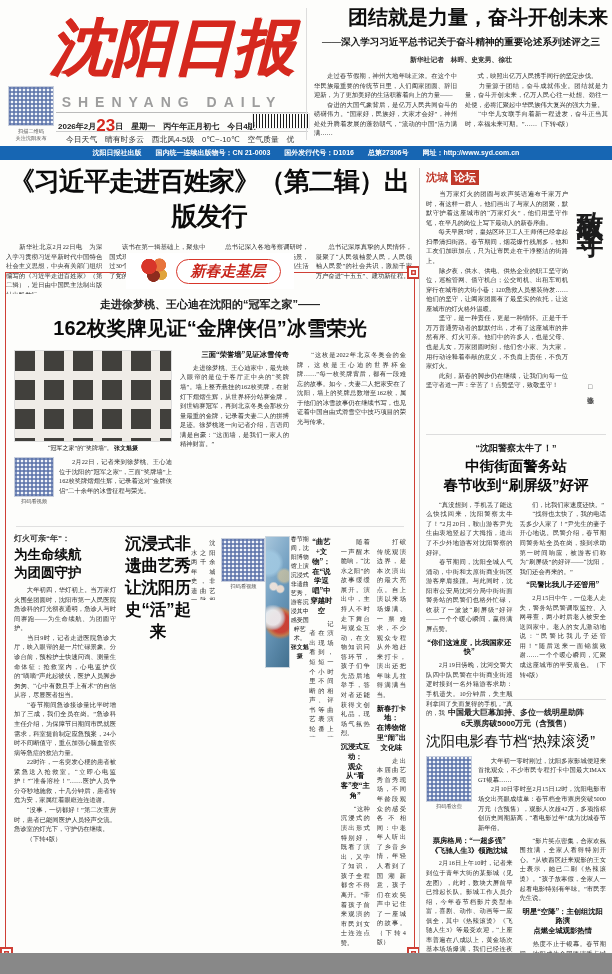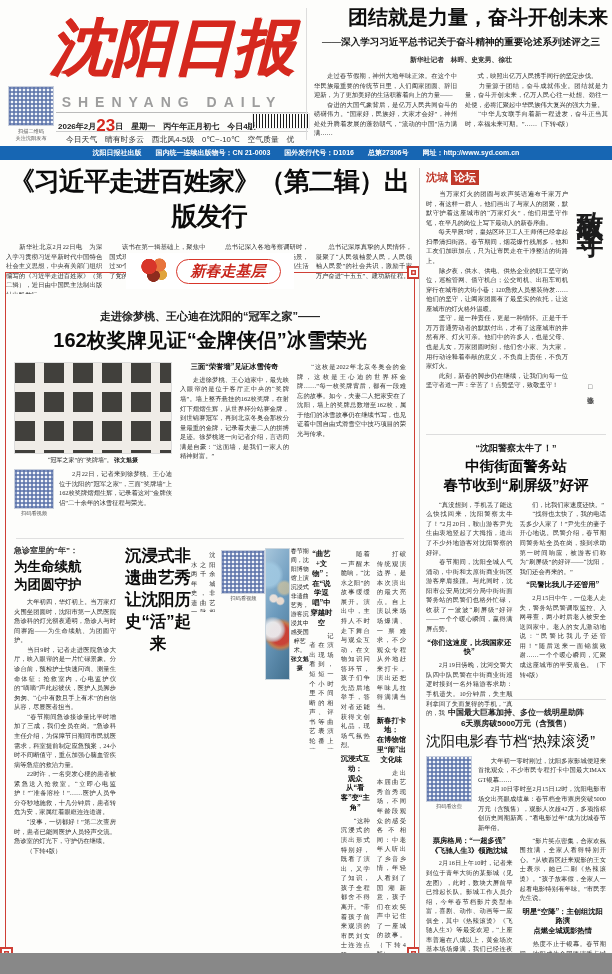--- a/index.html
+++ b/index.html
@@ -117,51 +117,51 @@
     <div class="abs corner" style="left:-6px; bottom:-7px;"></div>
     <div class="abs corner" style="right:-6px; bottom:-7px;"></div>
 
     <div class="abs" style="left:50%; top:-20px; transform:translateX(-50%); width:168px; height:36px; background:#fff;
          display:flex; align-items:center; justify-content:center; gap:6px;">
       <div class="flower" style="width:30px; height:30px;"></div>
       <div style="border:1.5px solid #d8362a; border-radius:14px; padding:2px 14px; color:#c8271d;
            font-size:15px; font-weight:900; font-style:italic; white-space:nowrap;">新春走基层</div>
     </div>
 
-    <div class="sans" style="margin-top:36px; font-size:11px; font-weight:bold; text-align:center; color:#222;">走进徐梦桃、王心迪在沈阳的“冠军之家”——</div>
+    <div class="sans" style="margin-top:24px; font-size:11px; font-weight:bold; text-align:center; color:#222;">走进徐梦桃、王心迪在沈阳的“冠军之家”——</div>
     <div class="sans" style="margin-top:3px; font-size:20px; font-weight:900; text-align:center; color:#0b0b0b;">162枚奖牌见证“金牌侠侣”冰雪荣光</div>
 
     <div style="display:flex; gap:8px; padding:8px 8px 0 8px; height:178px;">
       <div style="width:158px; display:flex; flex-direction:column;">
         <div class="photo-medals" style="width:158px; height:92px;"></div>
         <div style="font-size:6px; text-align:center; margin-top:2px; color:#222;">
           <span>“冠军之家”的“奖牌墙”。</span>
           <b>张文魁摄</b>
         </div>
         <div style="display:flex; gap:5px; margin-top:4px; flex:1;">
           <div>
             <div class="qr" style="width:40px; height:40px;"></div>
             <div class="qrcap" style="width:40px; margin-top:1px;">扫码看视频</div>
           </div>
           <div class="tcol" style="flex:1;">　　2月22日，记者来到徐梦桃、王心迪位于沈阳的“冠军之家”，三面“奖牌墙”上162枚奖牌熠熠生辉，记录着这对“金牌侠侣”二十余年的冰雪征程与荣光。</div>
         </div>
       </div>
       <div style="flex:1;">
-        <div class="subhead" style="margin-top:0;">三面“荣誉墙”见证冰雪传奇</div>
+        <div class="subhead" style="margin-top:0;text-align:right;">三面“荣誉墙”见证冰雪传奇</div>
         <div class="tcol" style="height:148px;">　　走进徐梦桃、王心迪家中，最先映入眼帘的是位于客厅正中央的“奖牌墙”。墙上整齐悬挂的162枚奖牌，在射灯下熠熠生辉，从世界杯分站赛金牌，到世锦赛冠军，再到北京冬奥会那枚分量最重的金牌，记录着夫妻二人的拼搏足迹。徐梦桃逐一向记者介绍，言语间满是自豪：“这面墙，是我们一家人的精神财富。”</div>
       </div>
       <div class="tcol" style="flex:1; height:168px;">　　“这枚是2022年北京冬奥会的金牌，这枚是王心迪的世界杯金牌……”每一枚奖牌背后，都有一段难忘的故事。如今，夫妻二人把家安在了沈阳，墙上的奖牌总数增至162枚，属于他们的冰雪故事仍在继续书写，也见证着中国自由式滑雪空中技巧项目的荣光与传承。</div>
     </div>
 
     <div class="rule-h" style="margin:6px 10px 0 10px; background:#e0e0e0;"></div>
 
     <div style="display:flex; gap:9px; padding:6px 8px 0 8px; height:410px;">
 
       <div style="width:102px;">
-        <div class="sans" style="font-size:8px; font-weight:bold; color:#333;">急诊室里的“年”：</div>
+        <div class="sans" style="font-size:8px; font-weight:bold; color:#333;">灯火可亲“年”：</div>
         <div class="sans" style="font-size:13.5px; font-weight:900; color:#0c0c0c; white-space:pre-line; line-height:1.3; margin:2px 0 4px 0;">为生命续航
 为团圆守护</div>
         <div class="tcol" style="height:340px;">　　大年初四，华灯初上。当万家灯火围坐团圆时，沈阳市第一人民医院急诊科的灯光彻夜通明，急诊人与时间赛跑——为生命续航、为团圆守护。
 　　当日9时，记者走进医院急诊大厅，映入眼帘的是一片忙碌景象。分诊台前，预检护士快速问询、测量生命体征；抢救室内，心电监护仪的“嘀嘀”声此起彼伏，医护人员脚步匆匆、“心中有数且手上有术”的自信从容，尽显医者担当。
 　　“春节期间急诊接诊量比平时增加了三成，我们全员在岗。”急诊科主任介绍，为保障节日期间市民就医需求，科室提前制定应急预案，24小时不间断值守，重点加强心脑血管疾病等急症的救治力量。
 　　22时许，一名突发心梗的患者被紧急送入抢救室。“立即心电监护！”“准备溶栓！”……医护人员争分夺秒地施救，十几分钟后，患者转危为安，家属红着眼眶连连道谢。
 　　“没事，一切都好！”第二次查房时，患者已能同医护人员轻声交流。急诊室的灯光下，守护仍在继续。
 　　（下转4版）</div>
       </div>
 

